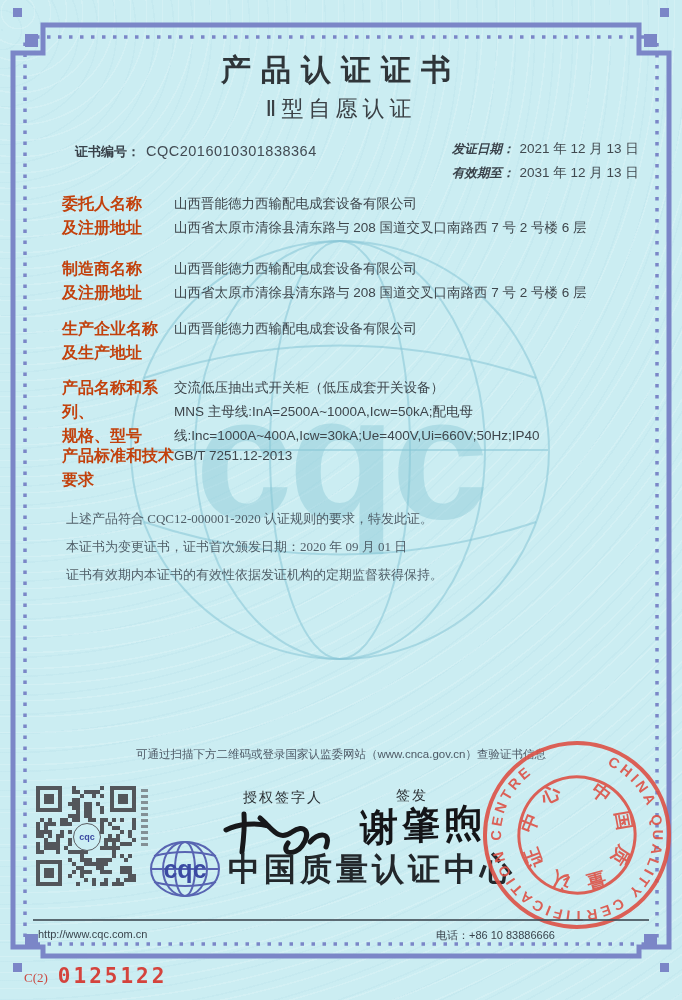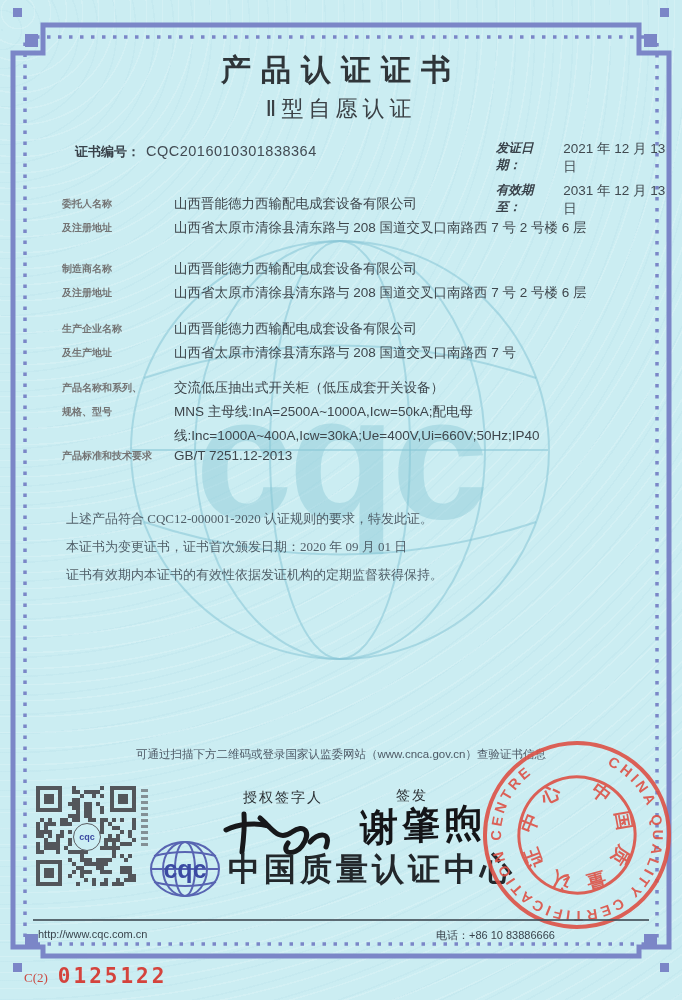--- a/index.html
+++ b/index.html
@@ -13,26 +13,26 @@
   
   .title{left:0;top:50px;width:100%;text-align:center;font-size:30px;font-weight:700;
          letter-spacing:10px;color:#2f3539;}
   .subtitle{left:0;top:94px;width:100%;text-align:center;font-size:22px;font-weight:500;
          letter-spacing:5px;color:#3a4045;}
   
   .certno{left:75px;top:143px;display:flex;align-items:baseline;gap:6px;}
   .certno .lab{font-family:"Liberation Serif",serif;font-weight:700;font-size:13px;color:#39424a;}
   .certno .v{font-size:14.5px;letter-spacing:.5px;color:#424b53;}
   .dates{left:452px;top:140px;font-size:12.5px;}
-  .dates .dr{display:flex;gap:5px;margin-bottom:6px;align-items:flex-start;margin-left:44px;}
+  .dates .dr{display:flex;gap:5px;margin-bottom:6px;align-items:center;}
   .dates .lab{font-family:"Liberation Serif",serif;font-style:italic;font-weight:700;color:#39424a;font-size:12.5px;}
   .dates .v{font-size:13.5px;color:#40494f;}
   
   .row{position:absolute;left:62px;display:flex;width:562px;}
-  .row .lbl{width:112px;font-weight:700;font-size:10px;color:#737373;line-height:24px;}
+  .row .lbl{width:112px;font-weight:700;font-size:16px;color:#c2410c;line-height:24px;}
   .row .val{flex:1;font-size:13.5px;color:#3e464c;line-height:24px;}
   
   .statements{left:66px;top:505px;width:565px;font-family:"Liberation Serif",serif;
         font-size:13px;line-height:28px;color:#46535d;opacity:.92;}
   .verify{left:0;top:747px;width:100%;text-align:center;font-size:11.5px;color:#4d5965;}
   
   .qr{left:36px;top:786px;width:100px;height:100px;}
   .qr i{position:absolute;width:4px;height:4px;background:#53565b;}
   .qr .f{position:absolute;width:26px;height:26px;border:4px solid #53565b;box-sizing:border-box;}
   .qr .f::after{content:"";position:absolute;inset:4px;background:#53565b;}
@@ -133,21 +133,20 @@
     </div>
   </div>
 
   <div class="row" style="top:317px;">
     <div class="lbl">
       <div>生产企业名称</div>
       <div>及生产地址</div>
     </div>
     <div class="val">
       <div>山西晋能德力西输配电成套设备有限公司</div>
-      <div>山西省太原市清徐县清东路与 208 国道交叉口南路西 7 号</div>
     </div>
   </div>
 
   <div class="row" style="top:376px;">
     <div class="lbl">
       <div>产品名称和系列、</div>
       <div>规格、型号</div>
     </div>
     <div class="val">
       <div>交流低压抽出式开关柜（低压成套开关设备）</div>

